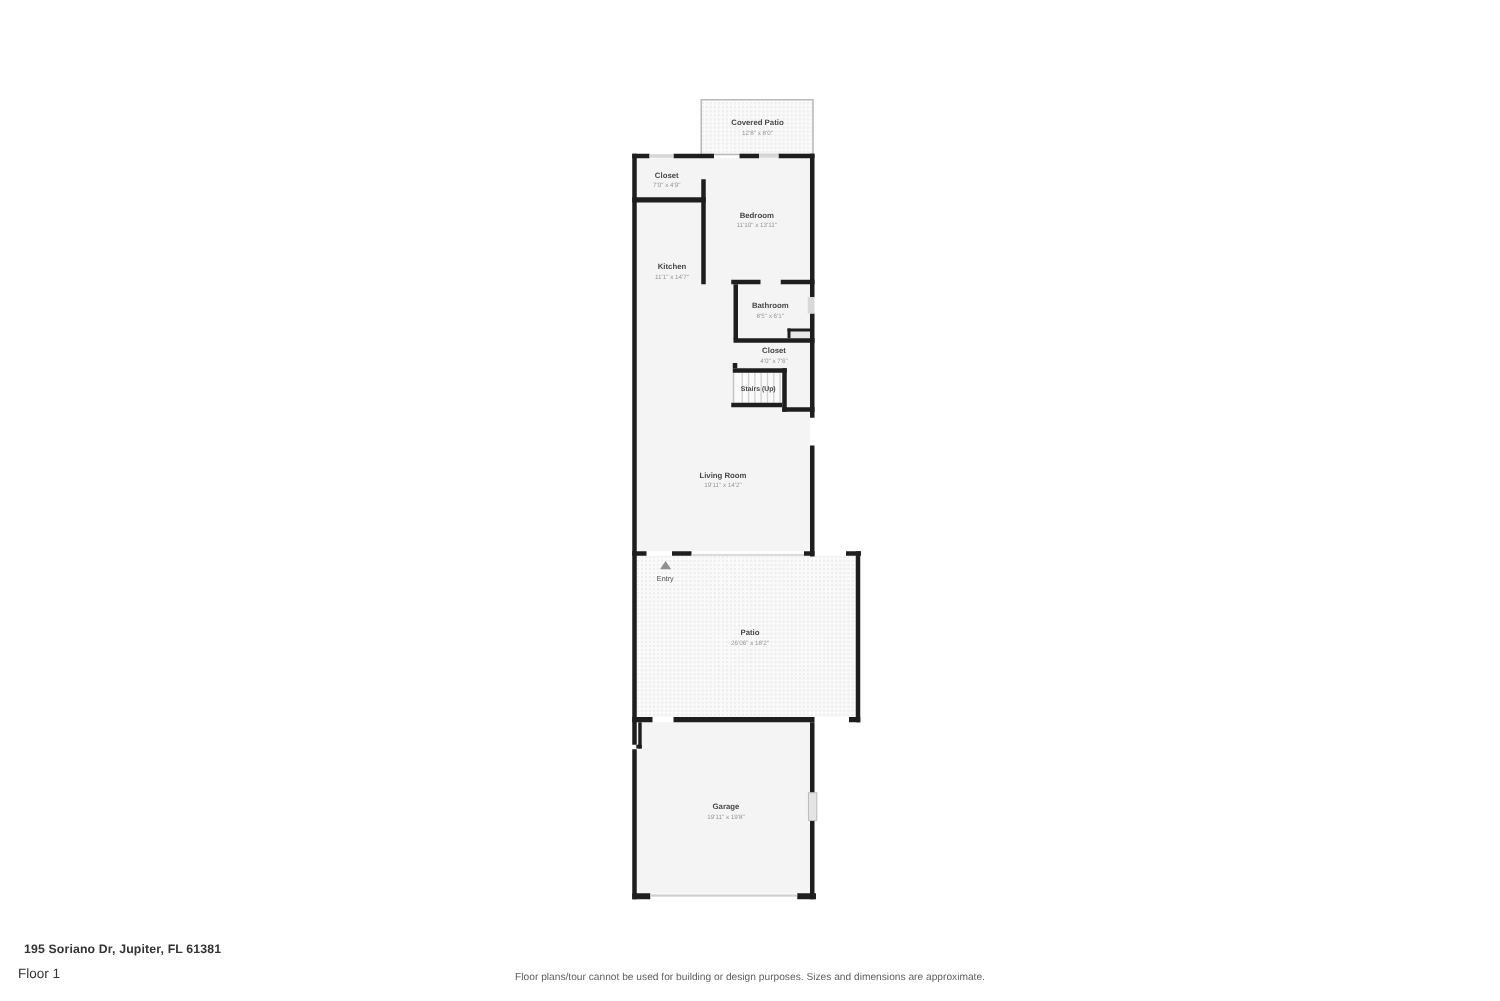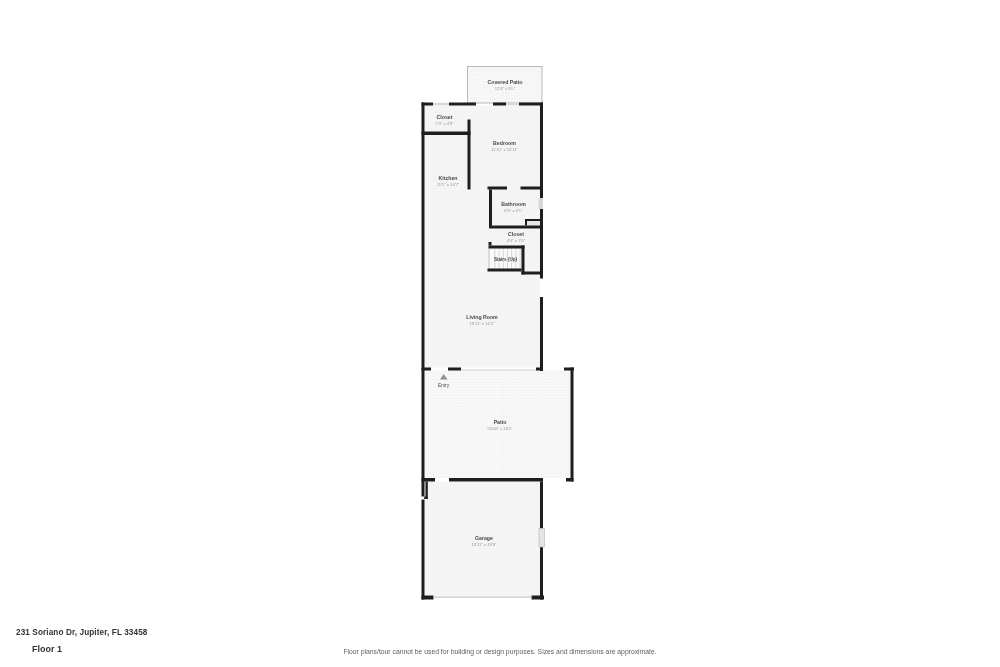--- a/index.html
+++ b/index.html
@@ -1,18 +1,18 @@
 <!DOCTYPE html>
 <html><head>
 <meta charset="utf-8">
 <style>
   html,body{margin:0;padding:0;background:#ffffff;width:1000px;height:667px;overflow:hidden;}
   body{font-family:"Liberation Sans", sans-serif;}
   .addr{position:absolute;left:16px;top:628px;font-size:8.2px;font-weight:700;color:#333333;letter-spacing:0.1px;}
-  .floor{position:absolute;left:32px;top:644px;font-size:9px;font-weight:700;color:#333333;}
+  .floor{position:absolute;left:12px;top:644px;font-size:9px;font-weight:400;color:#333333;}
   .foot{position:absolute;left:0;top:648px;width:1000px;text-align:center;font-size:6.8px;color:#606060;}
 </style>
 </head>
 <body>
 
 <svg width="1000" height="667" viewBox="0 0 1000 667" style="position:absolute;left:0;top:0;">
   <defs>
     <pattern id="hatch" width="2.7" height="2.7" patternUnits="userSpaceOnUse">
       <rect width="2.7" height="2.7" fill="#fafafa"></rect>
       <rect x="0.6" y="0.6" width="1.4" height="1.4" fill="#ededed"></rect>
@@ -177,17 +177,17 @@
   <rect x="539" y="528.5" width="5.5" height="18.5" fill="#e4e4e4" stroke="#bdbdbd" stroke-width="0.7"></rect>
 
   <g>
     <rect x="421.5" y="595.5" width="12" height="4" fill="#1e1e1e"></rect>
     <rect x="531.5" y="595.5" width="12.5" height="4" fill="#1e1e1e"></rect>
   </g>
 
   <rect x="433.5" y="596.3" width="98" height="1.5" fill="#cfcfcf"></rect>
 </svg>
 
-<div class="addr">231 Soriano Dr, Jupiter, FL 33458</div>
+<div class="addr">195 Soriano Dr, Jupiter, FL 61381</div>
 
 <div class="floor">Floor 1</div>
 
 <div class="foot">Floor plans/tour cannot be used for building or design purposes. Sizes and dimensions are approximate.</div>
 
 </body></html>

